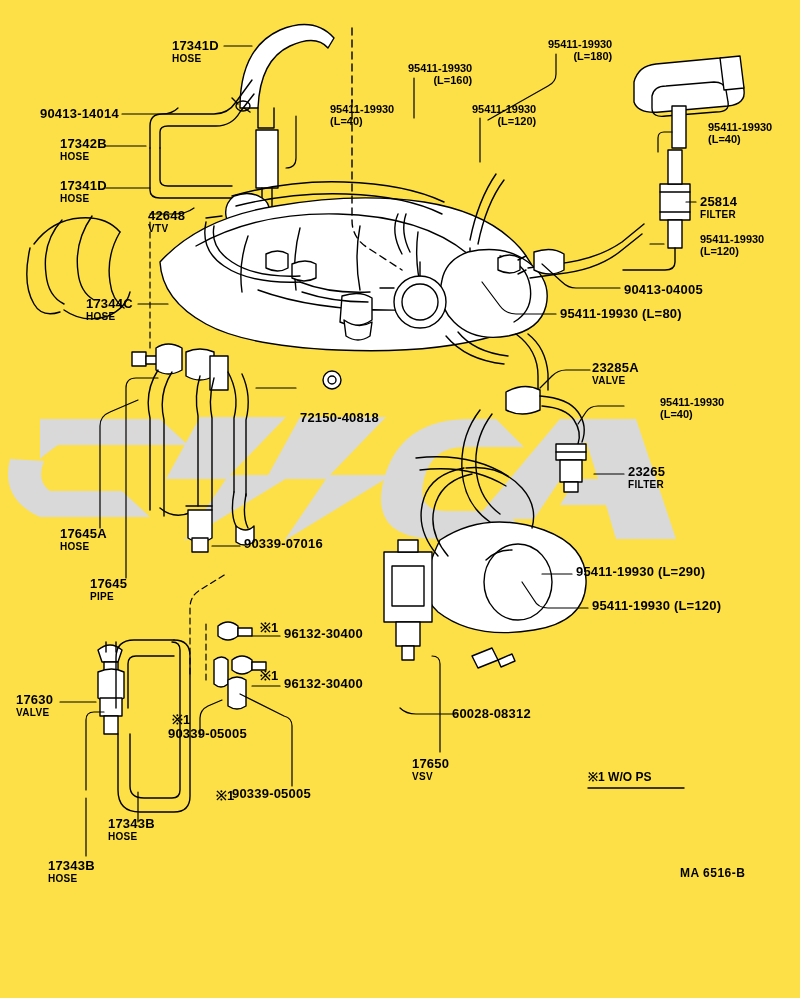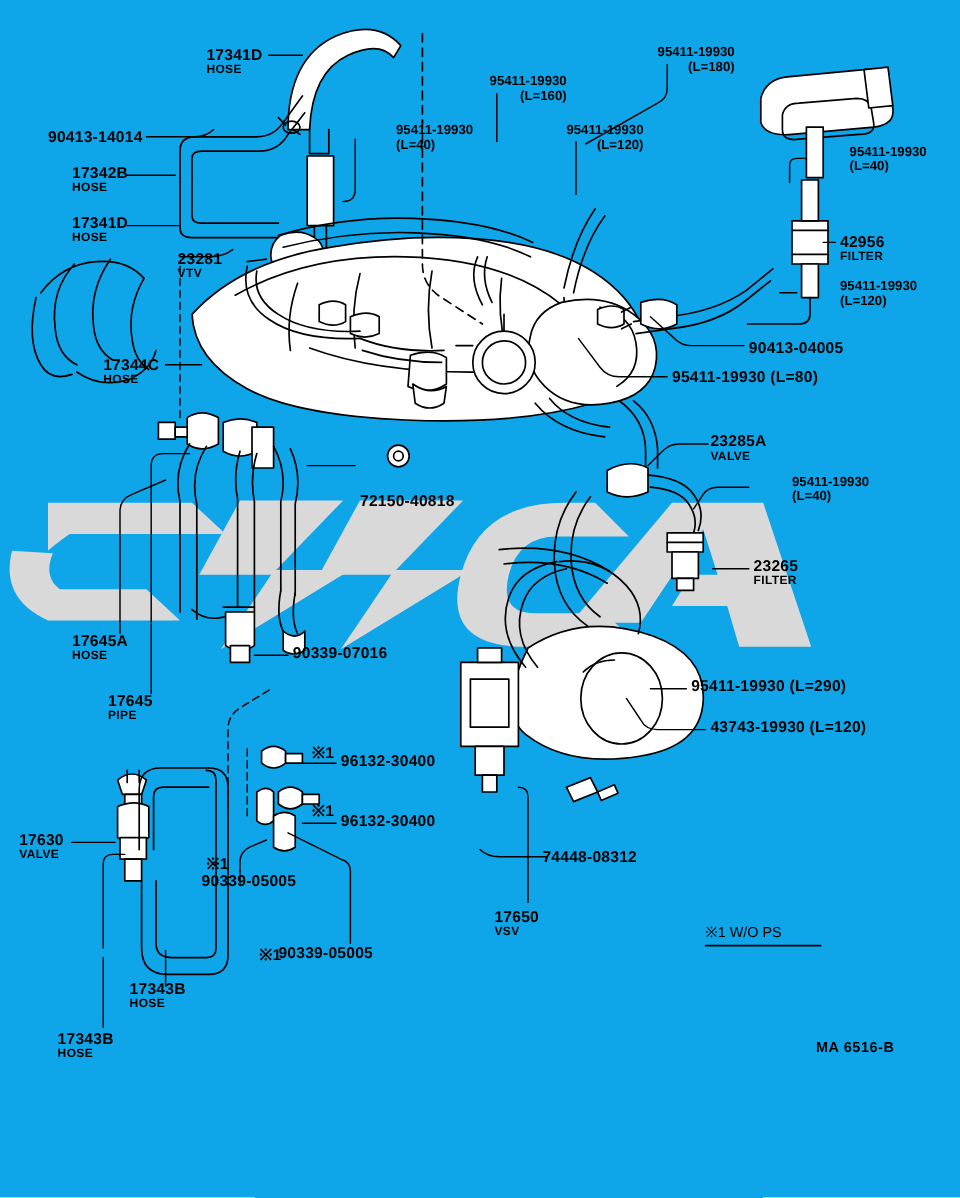--- a/index.html
+++ b/index.html
@@ -1,23 +1,23 @@
 <!DOCTYPE html>
 <html><head>
 <meta charset="utf-8">
 <style>
   html,body{margin:0;padding:0;background:#fff;}
   body{width:800px;height:998px;overflow:hidden;font-family:"Liberation Sans",sans-serif;}
-  #stage{position:relative;width:800px;height:998px;background:#0ea5e9;}
+  #stage{position:relative;width:800px;height:998px;background:#fde047;}
   svg.layer{position:absolute;left:0;top:0;width:800px;height:998px;}
   .lbl{position:absolute;color:#000;white-space:nowrap;}
   .pn{font-size:13px;font-weight:bold;letter-spacing:.2px;}
   .pn-s{font-size:11px;font-weight:bold;padding-left:32px;}
   .sub{font-size:10px;font-weight:bold;letter-spacing:.3px;}
-  .note{font-size:12px;font-weight:normal;}
+  .note{font-size:12px;font-weight:bold;}
   .code{font-size:12px;font-weight:bold;letter-spacing:.5px;}
   .wm{position:absolute;left:0;top:418px;width:800px;height:200px;}
   .ctr{text-align:right;}
 </style>
 </head>
 <body>
 
 <div id="stage">
 
   <svg class="layer wm" viewBox="0 0 800 200" aria-hidden="true">
@@ -232,21 +232,21 @@
   </div>
   <div class="lbl" style="left:60px;top:136px">
     <div class="pn">17342B</div>
     <div class="sub">HOSE</div>
   </div>
   <div class="lbl" style="left:60px;top:178px">
     <div class="pn">17341D</div>
     <div class="sub">HOSE</div>
   </div>
   <div class="lbl" style="left:148px;top:208px">
-    <div class="pn">23281</div>
+    <div class="pn">42648</div>
     <div class="sub">VTV</div>
   </div>
   <div class="lbl" style="left:86px;top:296px">
     <div class="pn">17344C</div>
     <div class="sub">HOSE</div>
   </div>
   <div class="lbl" style="left:298px;top:103px">
     <div class="pn-s">95411-19930</div>
     <div class="pn-s">(L=40)</div>
   </div>
@@ -260,21 +260,21 @@
   </div>
   <div class="lbl" style="left:516px;top:38px">
     <div class="pn-s">95411-19930</div>
     <div class="pn-s ctr">(L=180)</div>
   </div>
   <div class="lbl" style="left:676px;top:121px">
     <div class="pn-s">95411-19930</div>
     <div class="pn-s">(L=40)</div>
   </div>
   <div class="lbl" style="left:700px;top:194px">
-    <div class="pn">42956</div>
+    <div class="pn">25814</div>
     <div class="sub">FILTER</div>
   </div>
   <div class="lbl" style="left:668px;top:233px">
     <div class="pn-s">95411-19930</div>
     <div class="pn-s">(L=120)</div>
   </div>
   <div class="lbl" style="left:624px;top:282px">
     <div class="pn">90413-04005</div>
   </div>
   <div class="lbl" style="left:560px;top:306px">
@@ -303,37 +303,37 @@
     <div class="pn">90339-07016</div>
   </div>
   <div class="lbl" style="left:90px;top:576px">
     <div class="pn">17645</div>
     <div class="sub">PIPE</div>
   </div>
   <div class="lbl" style="left:576px;top:564px">
     <div class="pn">95411-19930 (L=290)</div>
   </div>
   <div class="lbl" style="left:592px;top:598px">
-    <div class="pn">43743-19930 (L=120)</div>
+    <div class="pn">95411-19930 (L=120)</div>
   </div>
   <div class="lbl" style="left:284px;top:626px">
     <div class="pn">96132-30400</div>
   </div>
   <div class="lbl" style="left:284px;top:676px">
     <div class="pn">96132-30400</div>
   </div>
   <div class="lbl" style="left:16px;top:692px">
     <div class="pn">17630</div>
     <div class="sub">VALVE</div>
   </div>
   <div class="lbl" style="left:168px;top:726px">
     <div class="pn">90339-05005</div>
   </div>
   <div class="lbl" style="left:452px;top:706px">
-    <div class="pn">74448-08312</div>
+    <div class="pn">60028-08312</div>
   </div>
   <div class="lbl" style="left:412px;top:756px">
     <div class="pn">17650</div>
     <div class="sub">VSV</div>
   </div>
   <div class="lbl" style="left:232px;top:786px">
     <div class="pn">90339-05005</div>
   </div>
   <div class="lbl" style="left:108px;top:816px">
     <div class="pn">17343B</div>

